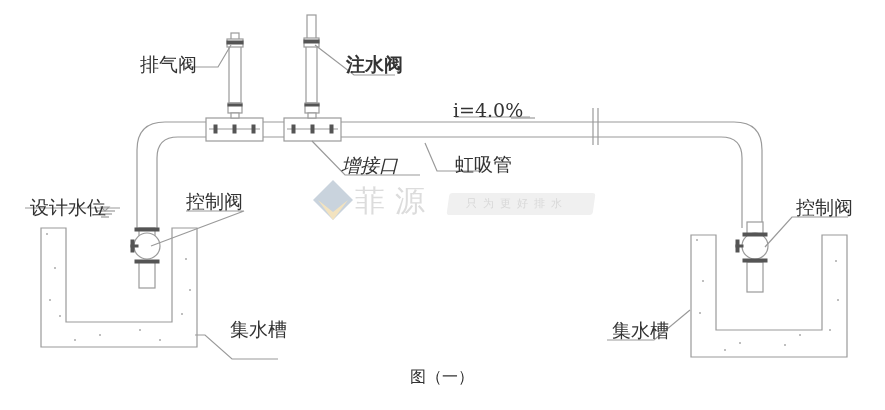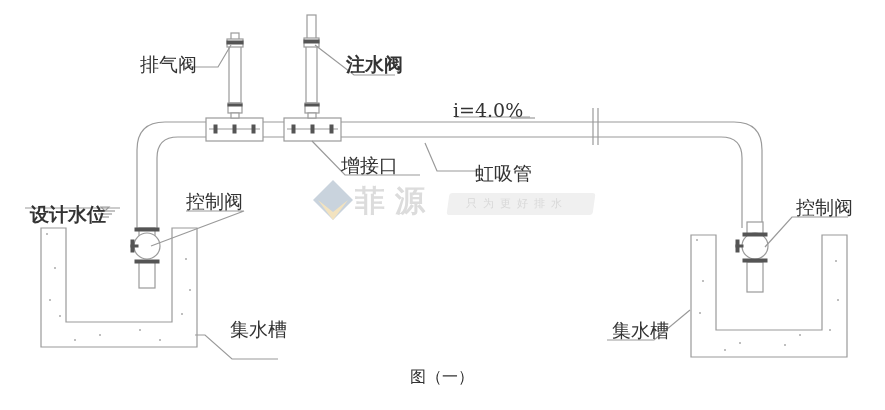--- a/index.html
+++ b/index.html
@@ -1,21 +1,21 @@
 <!DOCTYPE html>
 <html><head>
 <meta charset="utf-8">
 <style>
   html,body{margin:0;padding:0;background:#fff;}
   body{width:885px;height:410px;position:relative;overflow:hidden;font-family:"DejaVu Serif","Liberation Serif",serif;}
   svg{position:absolute;left:0;top:0;}
   .lbl{position:absolute;font-size:19px;color:#333;white-space:nowrap;line-height:1;font-family:"DejaVu Serif","Liberation Serif",serif;}
   .wm-tag{position:absolute;left:448px;top:193px;width:146px;height:22px;background:#f0f0f0;border-radius:3px;transform:skewX(-8deg);}
   .wm-tag span{display:block;transform:skewX(8deg);color:#d8d8d8;font-size:11px;letter-spacing:6px;line-height:22px;padding-left:18px;font-family:"DejaVu Sans","Liberation Sans",sans-serif;}
-  .wm-name{position:absolute;left:355px;top:186px;color:#dcdcdc;font-size:30px;font-weight:bold;letter-spacing:10px;line-height:1;font-family:"DejaVu Sans","Liberation Sans",sans-serif;}
+  .wm-name{position:absolute;left:355px;top:186px;color:#dcdcdc;font-size:30px;font-weight:normal;letter-spacing:10px;line-height:1;font-family:"DejaVu Sans","Liberation Sans",sans-serif;}
 </style>
 </head>
 <body>
 
 <svg width="885" height="410" viewBox="0 0 885 410">
   <g fill="none" stroke="#9a9a9a" stroke-width="1.2">
 
     <path d="M137,228 L137,150 Q137,122 165,122 L734,122 Q762,122 762,150 L762,228"></path>
     <path d="M157,228 L157,158 Q157,137 178,137 L721,137 Q742,137 742,158 L742,228"></path>
 
@@ -121,20 +121,20 @@
 </svg>
 
 <div class="wm-name">菲源</div>
 <div class="wm-tag">
     <span>只为更好排水</span>
   </div>
 
 <div class="lbl" style="left:140px;top:55px;">排气阀</div>
 <div class="lbl" style="left:346px;top:55px;font-weight:bold;">注水阀</div>
 <div class="lbl" style="left:453px;top:101px;">i=4.0%</div>
-<div class="lbl" style="left:341px;top:156px;">增接口</div>
-<div class="lbl" style="left:455px;top:164px;margin-left:20px;">虹吸管</div>
-<div class="lbl" style="left:30px;top:205px;font-weight:bold;">设计水位</div>
+<div class="lbl" style="left:341px;top:156px;font-style:italic;">增接口</div>
+<div class="lbl" style="left:455px;top:155px;">虹吸管</div>
+<div class="lbl" style="left:30px;top:198px;">设计水位</div>
 <div class="lbl" style="left:186px;top:192px;">控制阀</div>
 <div class="lbl" style="left:796px;top:198px;">控制阀</div>
 <div class="lbl" style="left:230px;top:320px;">集水槽</div>
 <div class="lbl" style="left:612px;top:321px;">集水槽</div>
 <div class="lbl" style="left:410px;top:369px;font-size:16px;">图（一）</div>
 
 </body></html>

